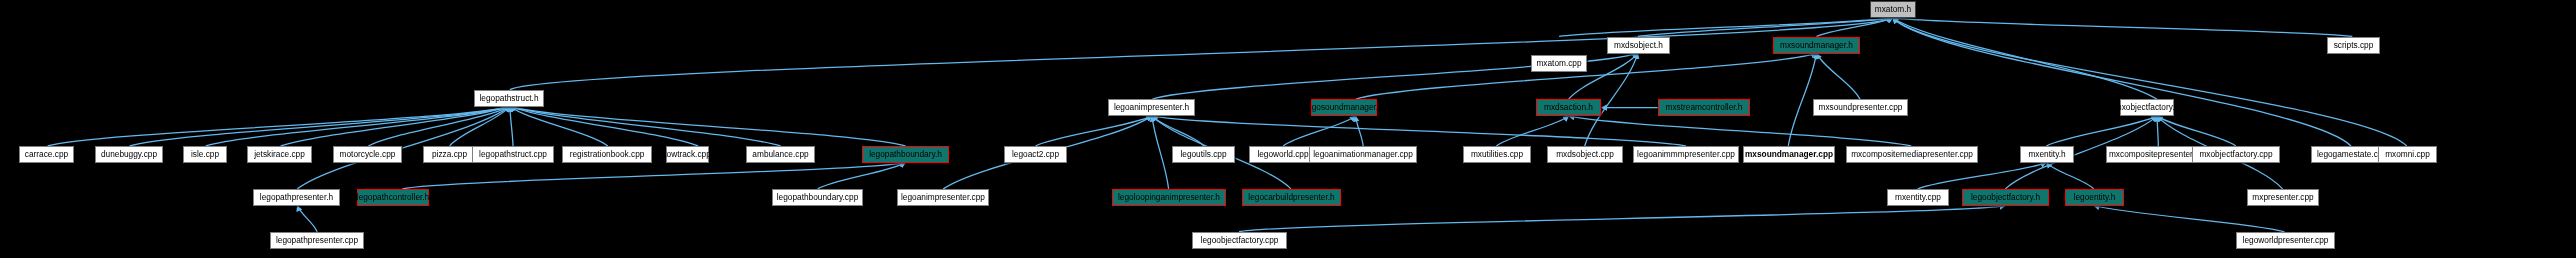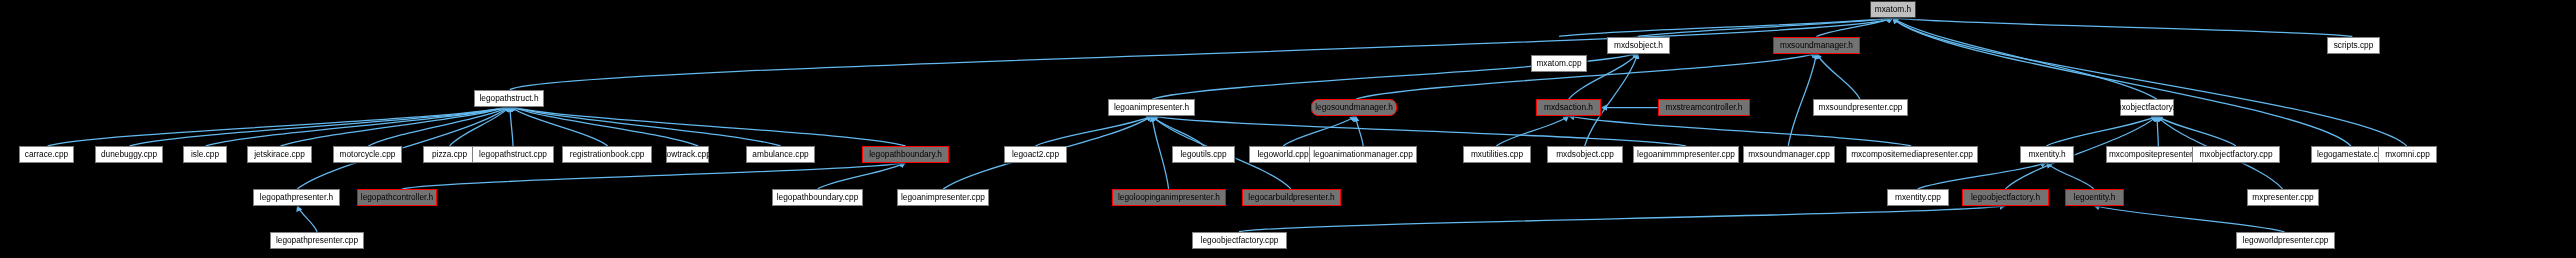--- a/index.html
+++ b/index.html
@@ -29,21 +29,21 @@
     white-space:nowrap;
     padding:0 3.8px;
     box-shadow:1.3px 1.3px 0 rgba(0,0,0,0.55);
     z-index:5;
   }
   .node.root{
     background:#bfbfbf;
     border:0.6px solid #404040;
   }
   .node.hdr{
-    background:#737373;
+    background:#0f766e;
     border:0.6px solid #ff0000;
   }
   .node .lbl{pointer-events:none;}
 </style>
 </head>
 <body>
 
 <div id="graph">
   <svg id="edges" xmlns="http://www.w3.org/2000/svg" viewBox="0 0 4021 403" width="2576" height="258">
       <defs>
@@ -118,21 +118,21 @@
     </div>
     <div class="node" style="left: 2120px; top: 99px; width: 54px;">
       <span class="lbl">mxobjectfactory.h</span>
     </div>
     <div class="node" style="left: 474px; top: 90px; width: 70px;">
       <span class="lbl">legopathstruct.h</span>
     </div>
     <div class="node" style="left: 1108px; top: 99px; width: 87px;">
       <span class="lbl">legoanimpresenter.h</span>
     </div>
-    <div class="node hdr" style="left: 1311px; top: 99px; width: 86px; border-radius: 7px;">
+    <div class="node hdr" style="left: 1311px; top: 99px; width: 66px;">
       <span class="lbl">legosoundmanager.h</span>
     </div>
     <div class="node hdr" style="left: 1536px; top: 99px; width: 65px;">
       <span class="lbl">mxdsaction.h</span>
     </div>
     <div class="node hdr" style="left: 1658px; top: 99px; width: 92px;">
       <span class="lbl">mxstreamcontroller.h</span>
     </div>
     <div class="node" style="left: 1813px; top: 99px; width: 95px;">
       <span class="lbl">mxsoundpresenter.cpp</span>
@@ -184,21 +184,21 @@
     </div>
     <div class="node" style="left: 1463px; top: 146px; width: 68px;">
       <span class="lbl">mxutilities.cpp</span>
     </div>
     <div class="node" style="left: 1547px; top: 146px; width: 76px;">
       <span class="lbl">mxdsobject.cpp</span>
     </div>
     <div class="node" style="left: 1633px; top: 146px; width: 106px;">
       <span class="lbl">legoanimmmpresenter.cpp</span>
     </div>
-    <div class="node" style="left: 1743px; top: 146px; width: 92px;">
+    <div class="node" style="left: 1743px; top: 146px; width: 92px; font-weight: bold;">
       <span class="lbl">mxsoundmanager.cpp</span>
     </div>
     <div class="node" style="left: 1846px; top: 146px; width: 132px;">
       <span class="lbl">mxcompositemediapresenter.cpp</span>
     </div>
     <div class="node" style="left: 2020px; top: 146px; width: 54px;">
       <span class="lbl">mxentity.h</span>
     </div>
     <div class="node" style="left: 2106px; top: 146px; width: 105px;">
       <span class="lbl">mxcompositepresenter.cpp</span>
@@ -208,21 +208,21 @@
     </div>
     <div class="node" style="left: 2311px; top: 146px; width: 82px;">
       <span class="lbl">legogamestate.cpp</span>
     </div>
     <div class="node" style="left: 2378px; top: 146px; width: 59px;">
       <span class="lbl">mxomni.cpp</span>
     </div>
     <div class="node" style="left: 253px; top: 189px; width: 87px;">
       <span class="lbl">legopathpresenter.h</span>
     </div>
-    <div class="node hdr" style="left: 357px; top: 189px; width: 80px; text-align: right;">
+    <div class="node hdr" style="left: 357px; top: 189px; width: 72px; text-align: right;">
       <span class="lbl">legopathcontroller.h</span>
     </div>
     <div class="node" style="left: 772px; top: 189px; width: 91px;">
       <span class="lbl">legopathboundary.cpp</span>
     </div>
     <div class="node" style="left: 897px; top: 189px; width: 92px;">
       <span class="lbl">legoanimpresenter.cpp</span>
     </div>
     <div class="node hdr" style="left: 1112px; top: 189px; width: 114px;">
       <span class="lbl">legoloopinganimpresenter.h</span>

